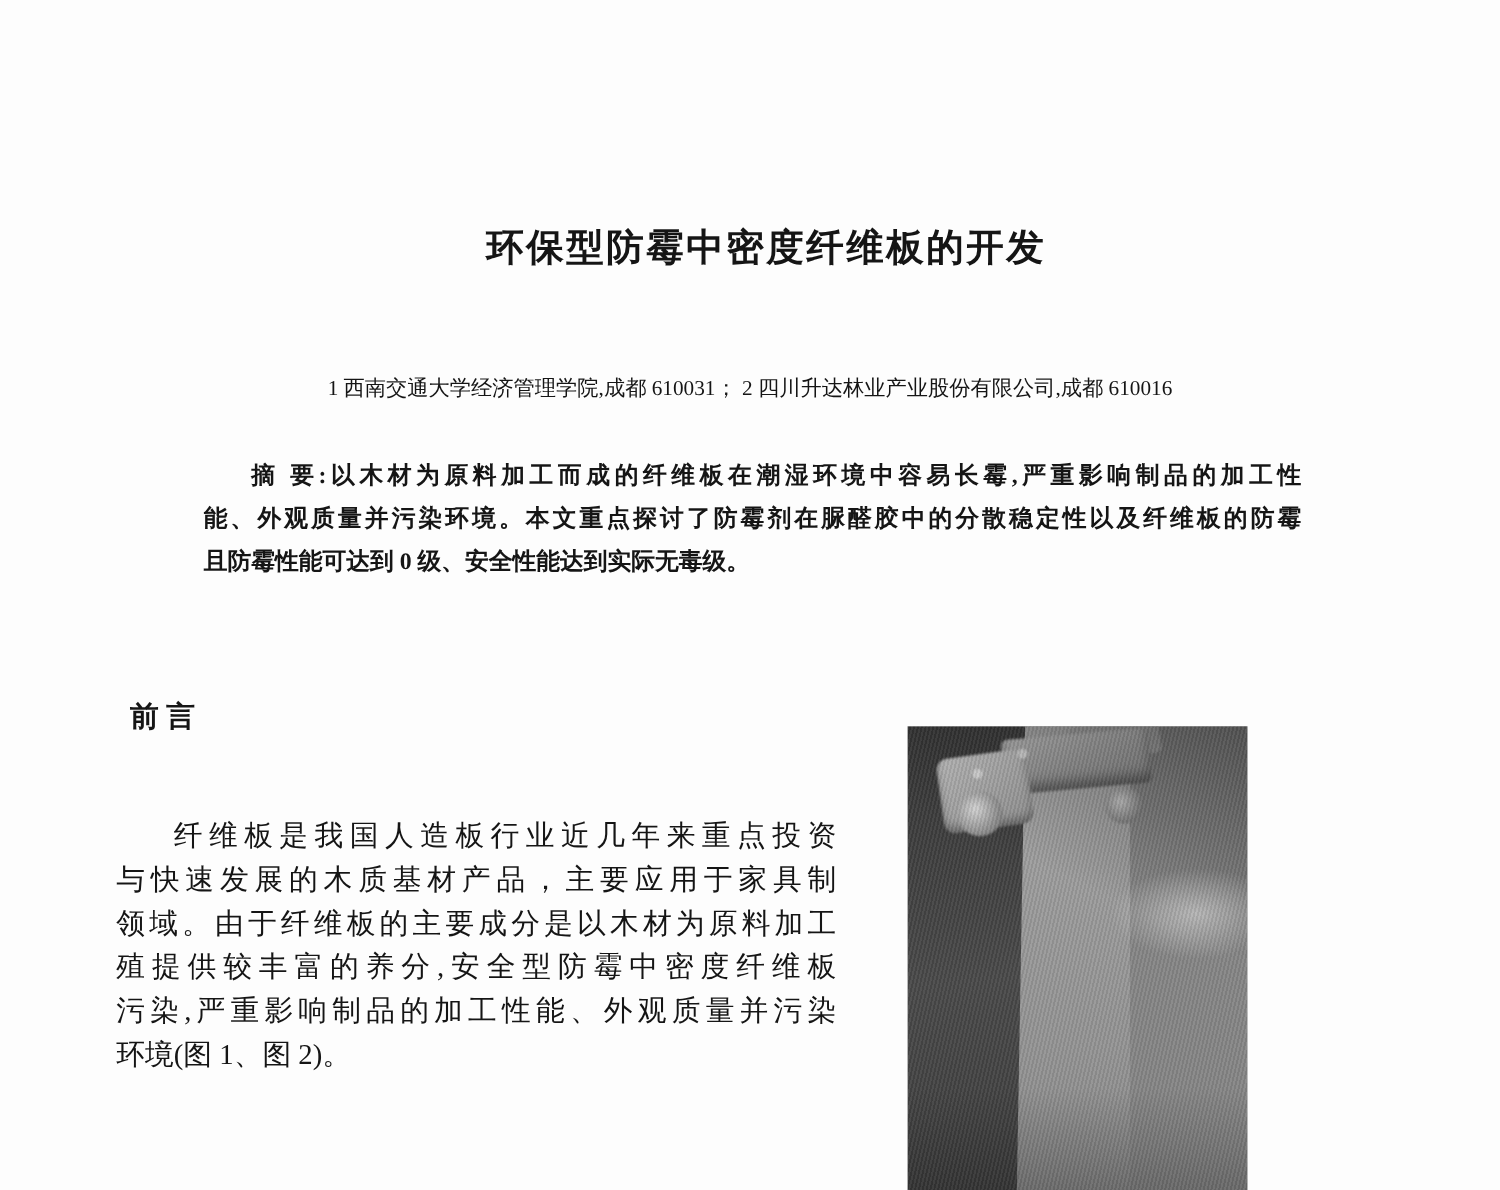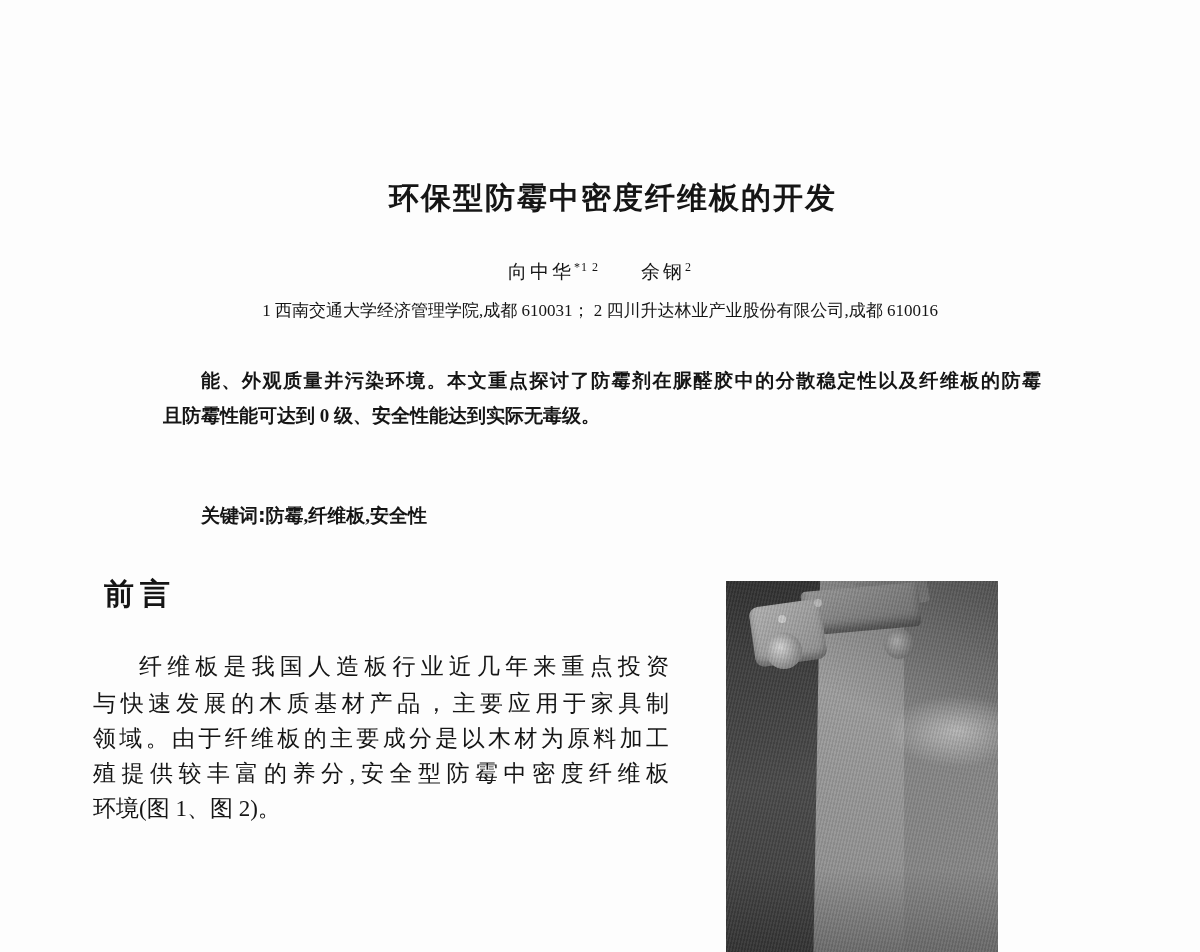--- a/index.html
+++ b/index.html
@@ -30,30 +30,30 @@
   .abs-line { text-align:justify; text-align-last:justify; }
   .abs-line:first-child { text-indent:2em; }
   .abs-line:last-child { text-align-last:left; }
   .keywords {
     position:absolute; left:163px; top:503px; width:878px;
     font-size:19px; text-indent:2em; font-weight:700;
   }
   .kw-label { font-family:"DejaVu Sans","Liberation Sans",sans-serif; }
   .kw-text { font-weight:600; }
   .section-heading {
-    position:absolute; left:104px; top:574px; margin:0;
+    position:absolute; left:104px; top:558px; margin:0;
     font-family:"DejaVu Sans","Liberation Sans",sans-serif;
-    font-size:30px; font-weight:700; letter-spacing:6px;
+    font-size:23px; font-weight:700; letter-spacing:6px;
   }
   .body-col {
     position:absolute; left:93px; top:651px; width:576px;
     font-size:23px; line-height:35px;
   }
   .body-line { text-align:justify; text-align-last:justify; }
-  .body-line:first-child { text-indent:2em;font-family:Liberation Mono, monospace; }
+  .body-line:first-child { text-indent:2em; }
   .body-line:last-child { text-align-last:left; }
 
   
   .photo {
     position:absolute; left:726px; top:581px; width:272px; height:371px;
     margin:0; background:#868686; overflow:hidden;
   }
   .dark-strip {
     position:absolute; left:0; top:0; width:94px; height:100%;
     background:linear-gradient(175deg,#363636,#4a4a4a 55%,#3e3e3e);
@@ -102,42 +102,38 @@
   .hinge-screw.s1 { left:70px; top:18px; }
   .hinge-screw.s2 { left:34px; top:34px; }
 </style>
 </head>
 <body>
 
 <div class="page">
 
   <h1 class="title">环保型防霉中密度纤维板的开发</h1>
 
-  <div class="authors">
-    <span>向中华</span><sup>*1 2</sup><span class="author-gap"></span><span>余钢</span><sup>2</sup>
-  </div>
 
   <div class="affiliation">1 西南交通大学经济管理学院,成都 610031； 2 四川升达林业产业股份有限公司,成都 610016</div>
 
   <div class="abstract">
+      <div class="abs-line">摘  要:以木材为原料加工而成的纤维板在潮湿环境中容易长霉,严重影响制品的加工性</div>
       <div class="abs-line">能、外观质量并污染环境。本文重点探讨了防霉剂在脲醛胶中的分散稳定性以及纤维板的防霉</div>
       <div class="abs-line">且防霉性能可达到 0 级、安全性能达到实际无毒级。</div>
     </div>
 
-  <div class="keywords">
-    <span class="kw-label">关键词:</span><span class="kw-text">防霉,纤维板,安全性</span>
-  </div>
 
   <h2 class="section-heading">前言</h2>
 
   <div class="body-col">
       <div class="body-line">纤维板是我国人造板行业近几年来重点投资</div>
       <div class="body-line">与快速发展的木质基材产品，主要应用于家具制</div>
       <div class="body-line">领域。由于纤维板的主要成分是以木材为原料加工</div>
       <div class="body-line">殖提供较丰富的养分,安全型防霉中密度纤维板</div>
+      <div class="body-line">污染,严重影响制品的加工性能、外观质量并污染</div>
       <div class="body-line">环境(图 1、图 2)。</div>
     </div>
 
   <figure class="photo">
     <div class="mid-strip"></div>
     <div class="dark-strip"></div>
     <div class="hinge">
       <div class="hinge-arm-far"></div>
       <div class="hinge-arm"></div>
       <div class="hinge-plate"></div>

